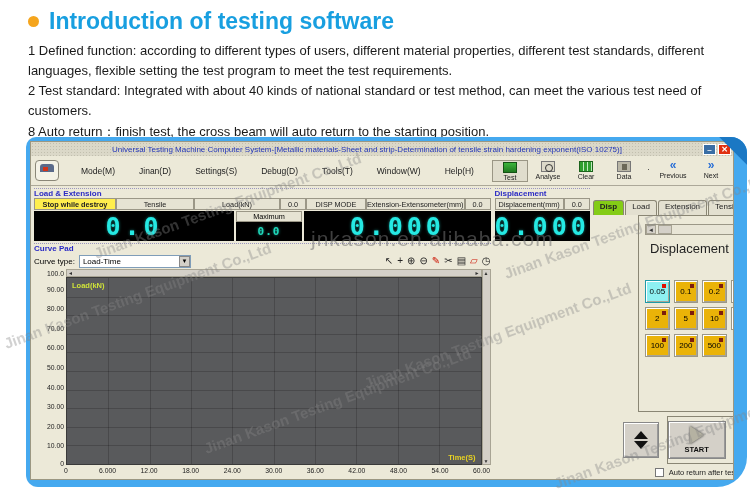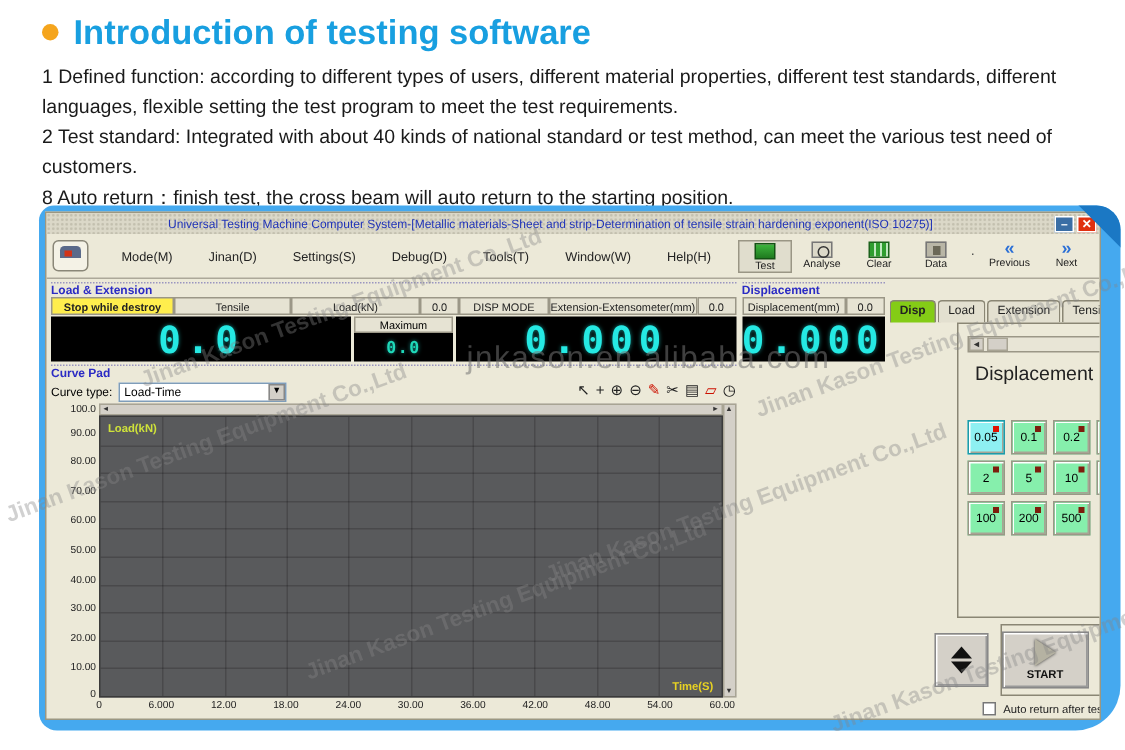--- a/index.html
+++ b/index.html
@@ -122,21 +122,21 @@
   .speed-input { width:72px; height:12px; border:1px solid #7f9db9; background:#fff; text-align:center;
     font-size:8px; line-height:11px; }
   .hscroll { height:11px; border:1px solid #9b9787; background:#e8e5d6; margin:5px 0 3px; display:flex;
     font-size:6px; line-height:9px; color:#333; }
   .hscroll .arr { width:10px; text-align:center; background:#d4d0c8; border:1px solid #a8a494; }
   .hscroll .thumb { width:14px; background:#d4d0c8; border:1px solid #a8a494; margin-left:2px; }
   .hscroll .track { flex:1; }
   .divider-row { display:flex; align-items:center; font-size:13px; gap:5px; margin-top:3px; color:#222; }
   .dline { flex:1; height:3px; border-top:1px solid #8ba0c8; border-bottom:1px solid #8ba0c8; }
   .speed-grid { display:grid; grid-template-columns:repeat(5,1fr); gap:4px; margin-top:24px; font-size:8px; }
-  .sbtn { height:23px; border:1px solid #9b9787; background:#86efac; position:relative;
+  .sbtn { height:23px; border:1px solid #9b9787; background:#eab308; position:relative;
     display:flex; align-items:center; justify-content:center;
     box-shadow:inset 1px 1px 0 #fff, inset -1px -1px 0 #a8a494; }
   .sbtn .flag { position:absolute; top:3px; right:3px; width:4px; height:4px; background:#7c1d0c; }
   .sbtn.active { background:#8ef0f2; border-color:#1f9aa8; }
   .sbtn.active .flag { background:#e01000; }
   .check-row { font-size:8px; display:flex; gap:5px; align-items:center; margin-top:14px; color:#222; }
   .checkbox { width:9px; height:9px; background:#fff; border:1px solid #777; flex:none; }
   .action-row { margin:4px 2px 0; display:flex; align-items:center; gap:8px; height:48px; }
   .jog { width:36px; height:36px; background:#d4d0c8; border:1px solid #888;
     box-shadow:inset 1px 1px 0 #fff, inset -1px -1px 0 #999; display:flex; flex-direction:column;

